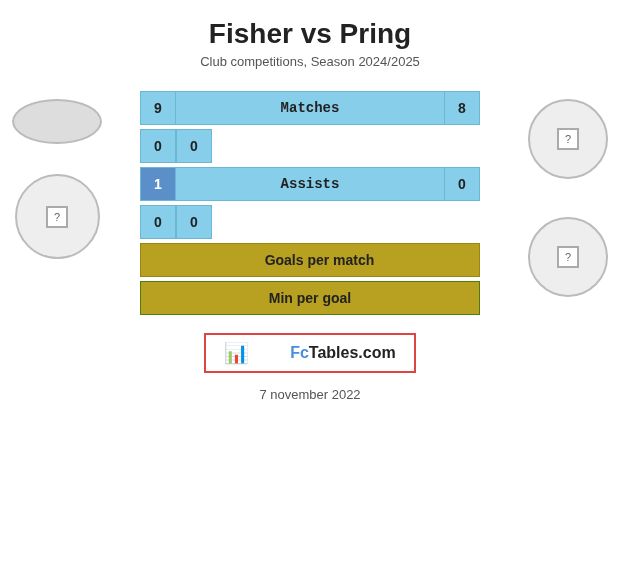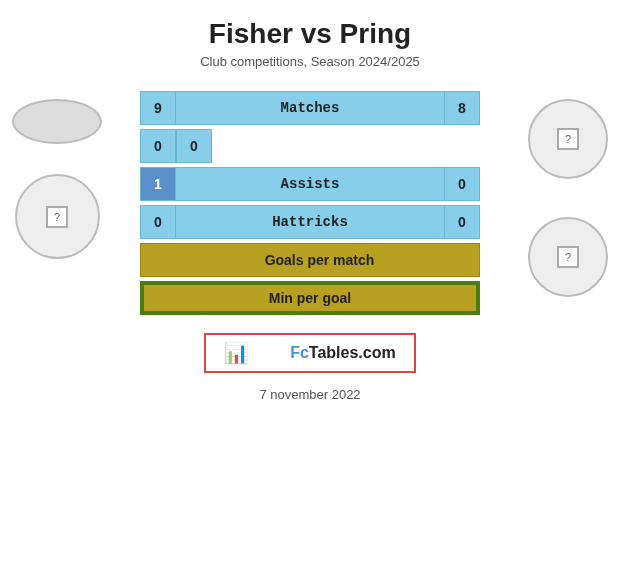--- a/index.html
+++ b/index.html
@@ -196,21 +196,21 @@
       font-weight: bold;
       font-size: 14px;
       color: #222;
       width: 100%;
       padding-left: 19px;
     }
 
     .stat-row-full2 {
       height: 34px;
       background: #b8a020;
-      border: 4px solid #4d7c0f;
+      border: 1px solid #4d7c0f;
       display: flex;
       align-items: center;
       justify-content: center;
       font-weight: bold;
       font-size: 14px;
       color: #222;
       width: 100%;
     }
 
     .logo-container {
@@ -280,21 +280,20 @@
     </div>
 
     <div class="stat-row assist">
       <div class="stat-left-val">1</div>
       <div class="stat-label">Assists</div>
       <div class="stat-right-val">0</div>
     </div>
 
     <div class="stat-row">
       <div class="stat-left-val">0</div>
-      <div class="stat-label">Hattricks</div>
       <div class="stat-right-val">0</div>
     </div>
 
     <div class="stat-row-full">
       <span>Goals per match</span>
     </div>
 
     <div class="stat-row-full2">
       <span>Min per goal</span>
     </div>

